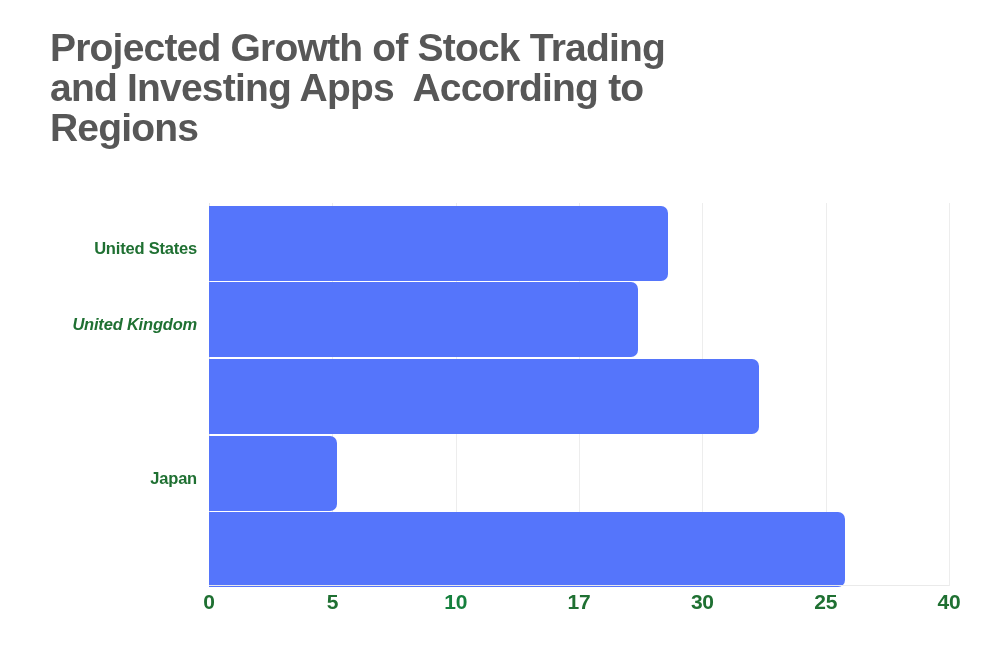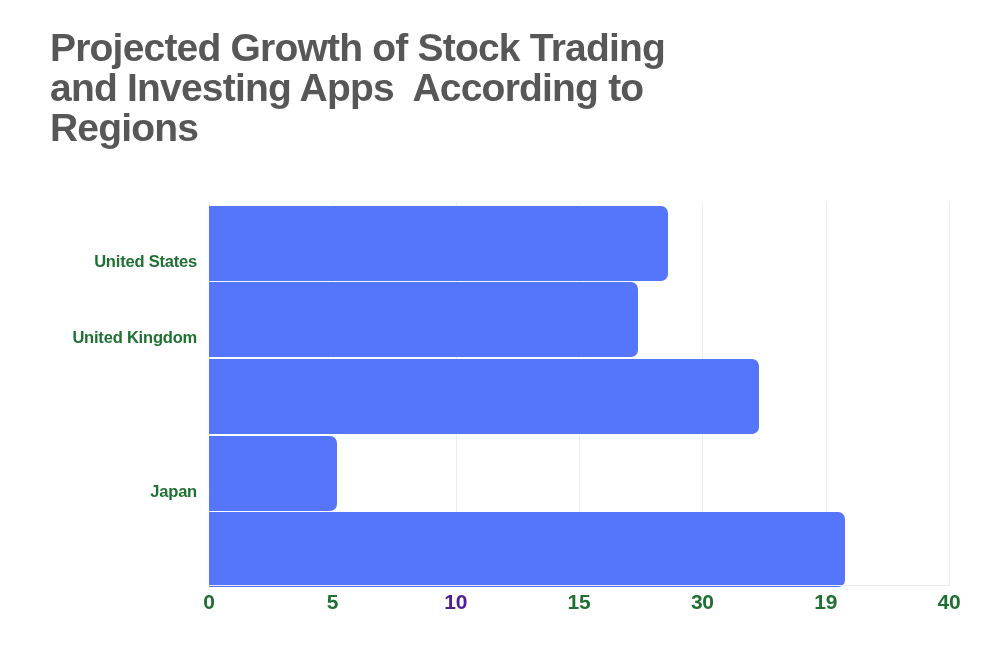--- a/index.html
+++ b/index.html
@@ -93,21 +93,21 @@
     width: 9px;
     height: 100%;
     background: #5575fb;
     border-radius: 0;
   }
 
   
   #ylabels {
     position: absolute;
     left: 0;
-    top: 221px;
+    top: 208px;
     width: 197px;
     height: 383px;
     text-align: right;
   }
   .ylabel {
     position: absolute;
     right: 0;
     width: 197px;
     height: 75px;
     display: flex;
@@ -174,26 +174,26 @@
         </div>
         <div class="bar-row" style="top: 309.2px; width: 740px;">
           <div class="bar" title="India: 25.8" style="width: 636.4px; background: rgb(85, 117, 251);"></div>
         </div>
       </div>
     <div id="axis-line-x"></div>
   </div>
 
   <div id="ylabels">
       <div class="ylabel" style="top: 2.8px; color: rgb(31, 112, 50);">United States</div>
-      <div class="ylabel" style="top: 79.4px; color: rgb(31, 112, 50);">United Kingdom</div>
+      <div class="ylabel" style="top: 79.4px; color: rgb(31, 112, 50); font-style: italic;">United Kingdom</div>
       <div class="ylabel" style="top: 232.6px; color: rgb(31, 112, 50);">Japan</div>
     </div>
   <div id="xlabels">
       <div class="xlabel" style="left: 0px; color: rgb(31, 112, 50);">0</div>
       <div class="xlabel" style="left: 123.333px; color: rgb(31, 112, 50);">5</div>
-      <div class="xlabel" style="left: 246.667px; color: #4c1d95;">10</div>
-      <div class="xlabel" style="left: 370px; color: rgb(31, 112, 50);">15</div>
+      <div class="xlabel" style="left: 246.667px; color: #15803d;">10</div>
+      <div class="xlabel" style="left: 370px; color: rgb(31, 112, 50);">17</div>
       <div class="xlabel" style="left: 493.333px; color: rgb(31, 112, 50);">30</div>
-      <div class="xlabel" style="left: 616.667px; color: rgb(31, 112, 50);">19</div>
+      <div class="xlabel" style="left: 616.667px; color: rgb(31, 112, 50);">25</div>
       <div class="xlabel" style="left: 740px; color: rgb(31, 112, 50);">40</div>
     </div>
 
 </div>
 
 </body></html>

